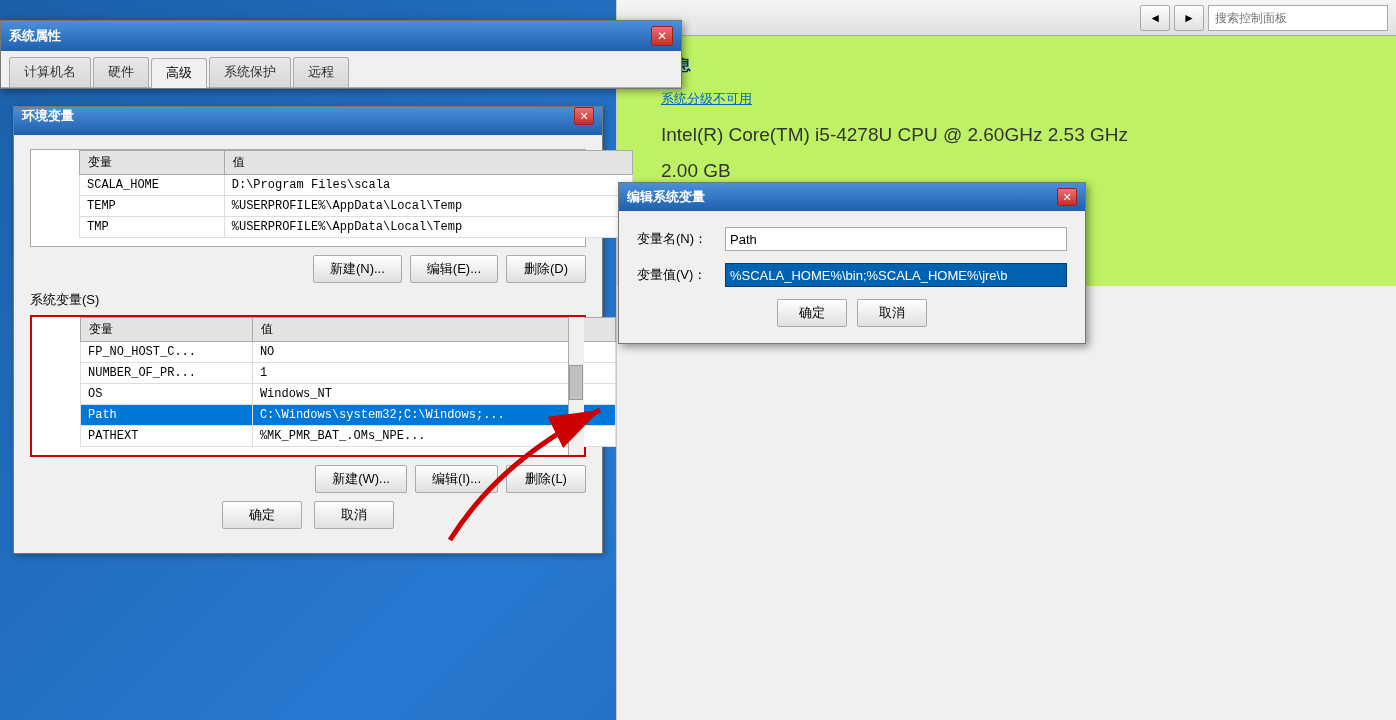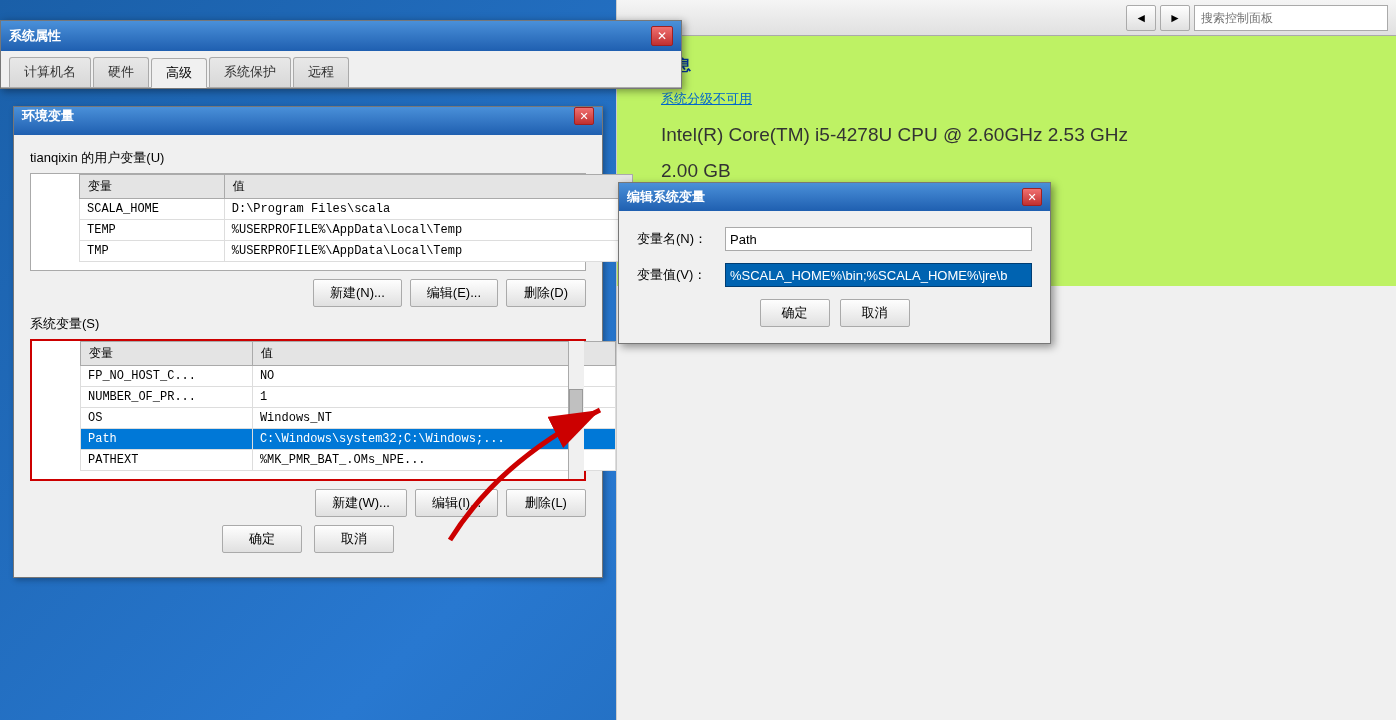--- a/index.html
+++ b/index.html
@@ -50,21 +50,21 @@
       border-radius: 2px;
       font-size: 12px;
       cursor: pointer;
       display: flex;
       align-items: center;
       gap: 3px;
     }
 
     .toolbar-search {
       height: 26px;
-      width: 194px;
+      width: 180px;
       border: 1px solid #aaa;
       padding: 0 6px;
       font-size: 12px;
     }
 
     .system-info-content {
       padding: 20px 44px;
       background: #bef264;
     }
 
@@ -251,21 +251,21 @@
       font-size: 13px;
       cursor: pointer;
       min-width: 80px;
     }
 
     
     .edit-dialog {
       position: absolute;
       top: 182px;
       left: 618px;
-      width: 433px;
+      width: 468px;
       background: #f0f0f0;
       border: 1px solid #777;
       box-shadow: 3px 3px 8px rgba(0,0,0,0.4);
       z-index: 100;
     }
 
     .edit-titlebar {
       background: linear-gradient(180deg, #4a90d9 0%, #1f5fb0 100%);
       height: 28px;
       display: flex;
@@ -383,21 +383,20 @@
     <div class="tab">远程</div>
   </div>
 
   <div class="env-dialog">
     <div class="env-titlebar">
       <span>环境变量</span>
       <button class="env-close-btn">✕</button>
     </div>
     <div class="env-content">
 
-      <div class="env-section-label">tianqixin 的用户变量(U)</div>
       <div style="border:1px solid #aaa; background:white;">
         <table class="env-table">
           <thead>
             <tr>
               <th>变量</th>
               <th>值</th>
             </tr>
           </thead>
           <tbody>
             <tr>

